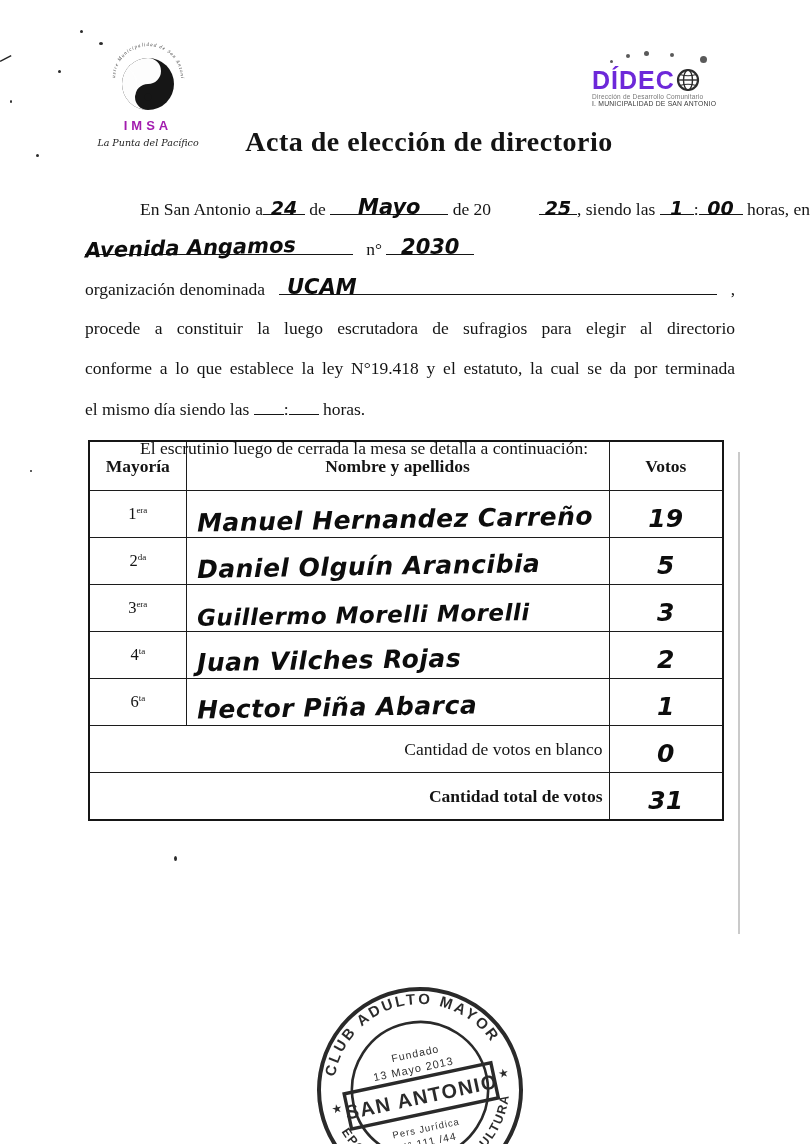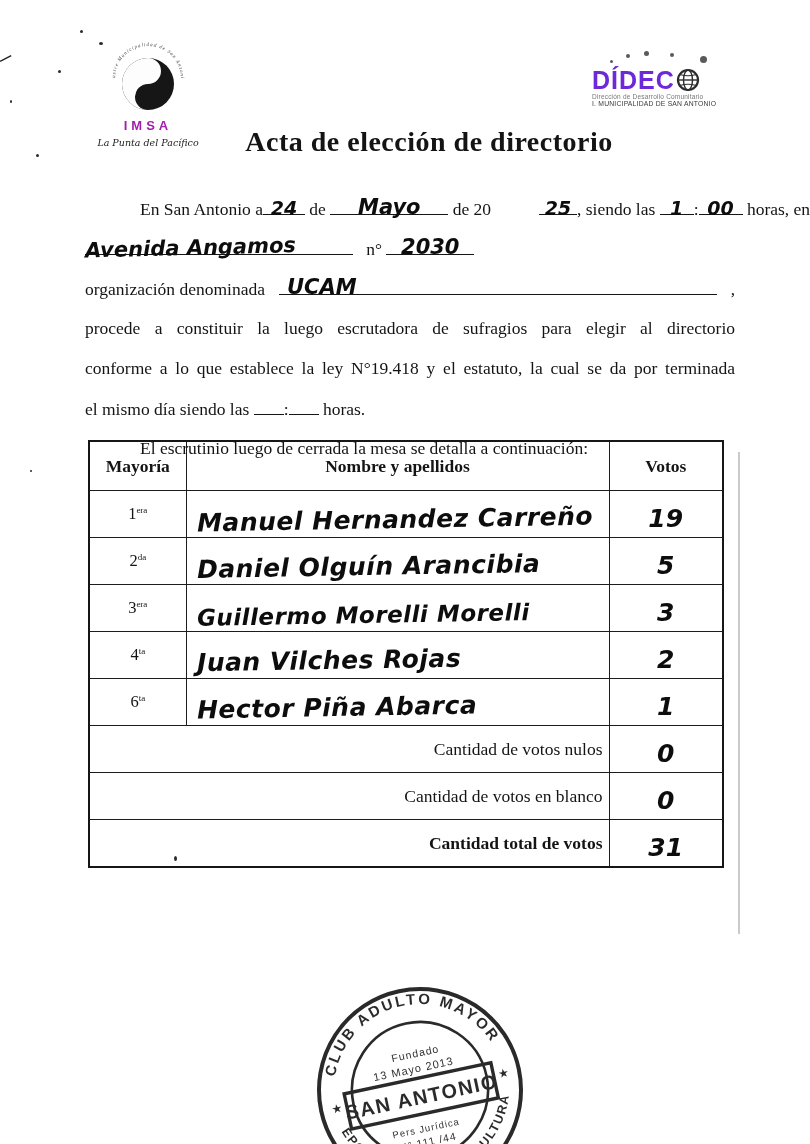--- a/index.html
+++ b/index.html
@@ -182,24 +182,20 @@
     </tr>
     <tr>
       <td class="rank"><span>4</span><sup>ta</sup></td>
       <td class="name"><span class="hand">Juan Vilches Rojas</span></td>
       <td class="votes"><span class="hand">2</span></td>
     </tr>
     <tr>
       <td class="rank"><span>6</span><sup>ta</sup></td>
       <td class="name"><span class="hand">Hector Piña Abarca</span></td>
       <td class="votes"><span class="hand">1</span></td>
-    </tr>
-    <tr>
-      <td class="sum-label" colspan="2">Cantidad de votos nulos</td>
-      <td class="votes"><span class="hand">0</span></td>
     </tr>
     <tr>
       <td class="sum-label" colspan="2">Cantidad de votos en blanco</td>
       <td class="votes"><span class="hand">0</span></td>
     </tr>
     <tr>
       <td class="sum-label bold" colspan="2">Cantidad total de votos</td>
       <td class="votes"><span class="hand">31</span></td>
     </tr>
   </tbody>

